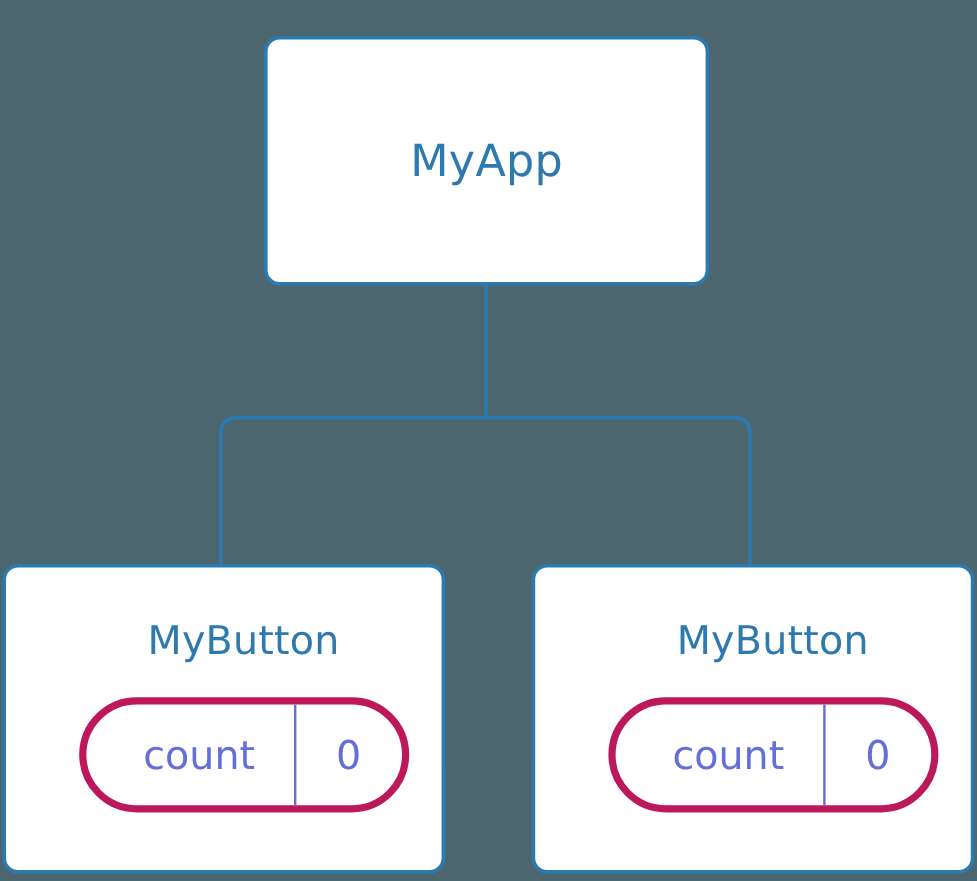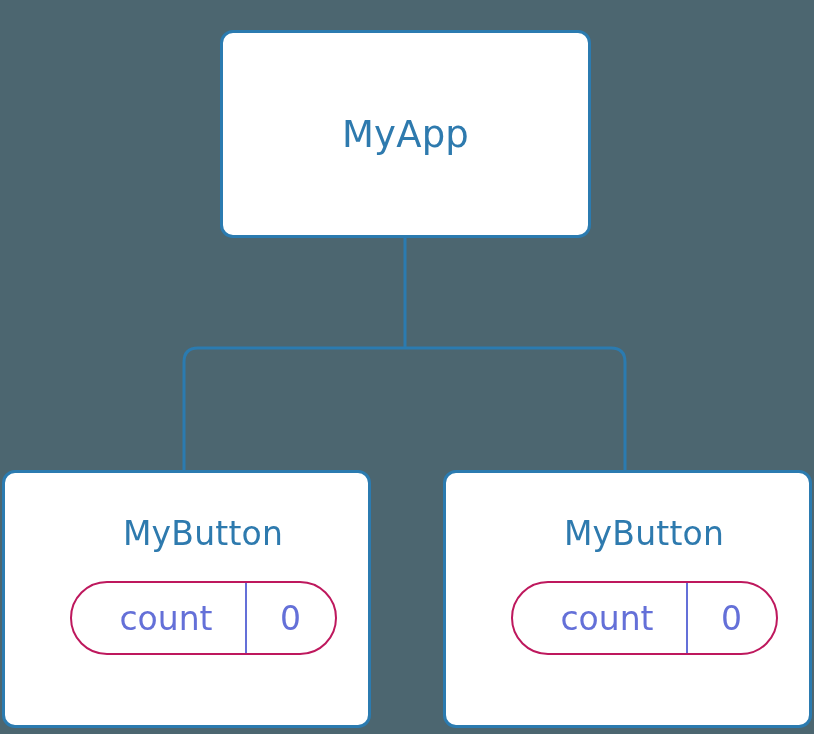--- a/index.html
+++ b/index.html
@@ -76,24 +76,24 @@
     color: #2e7aae;
     letter-spacing: 0.2px;
     line-height: 1;
     white-space: nowrap;
     font-weight: 400;
   }
 
   
   .state-pill {
     margin-top: 31px;
-    height: 74px;
+    height: 96px;
     display: flex;
     align-items: stretch;
-    border: 2px solid #be185d;
+    border: 6px solid #be185d;
     border-radius: 49px;
     box-sizing: border-box;
     overflow: hidden;
     background: #ffffff;
     justify-content: center;
   }
   .pill-key,
   .pill-value {
     display: flex;
     align-items: center;

